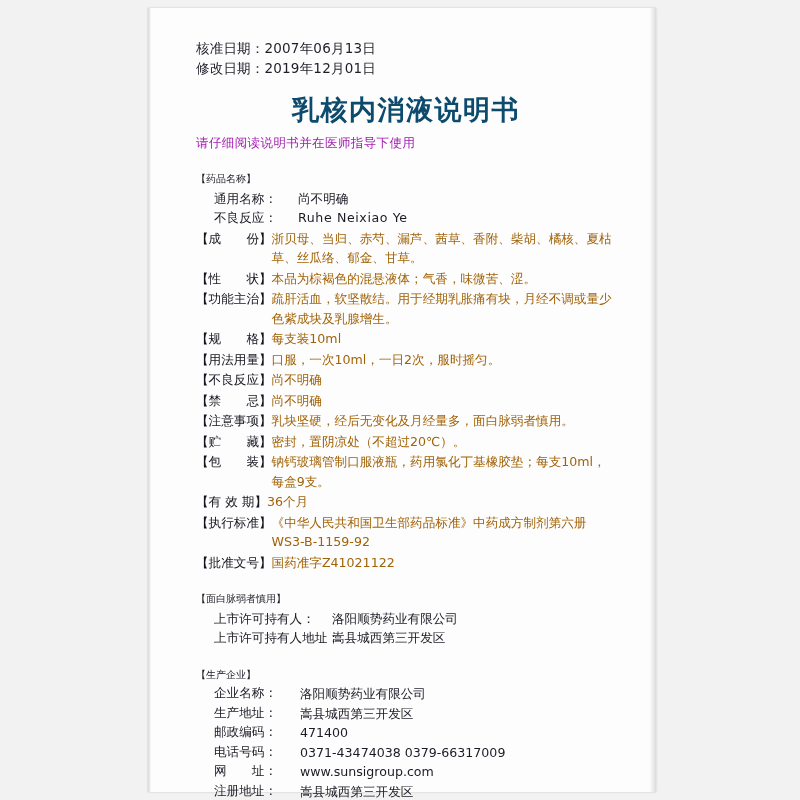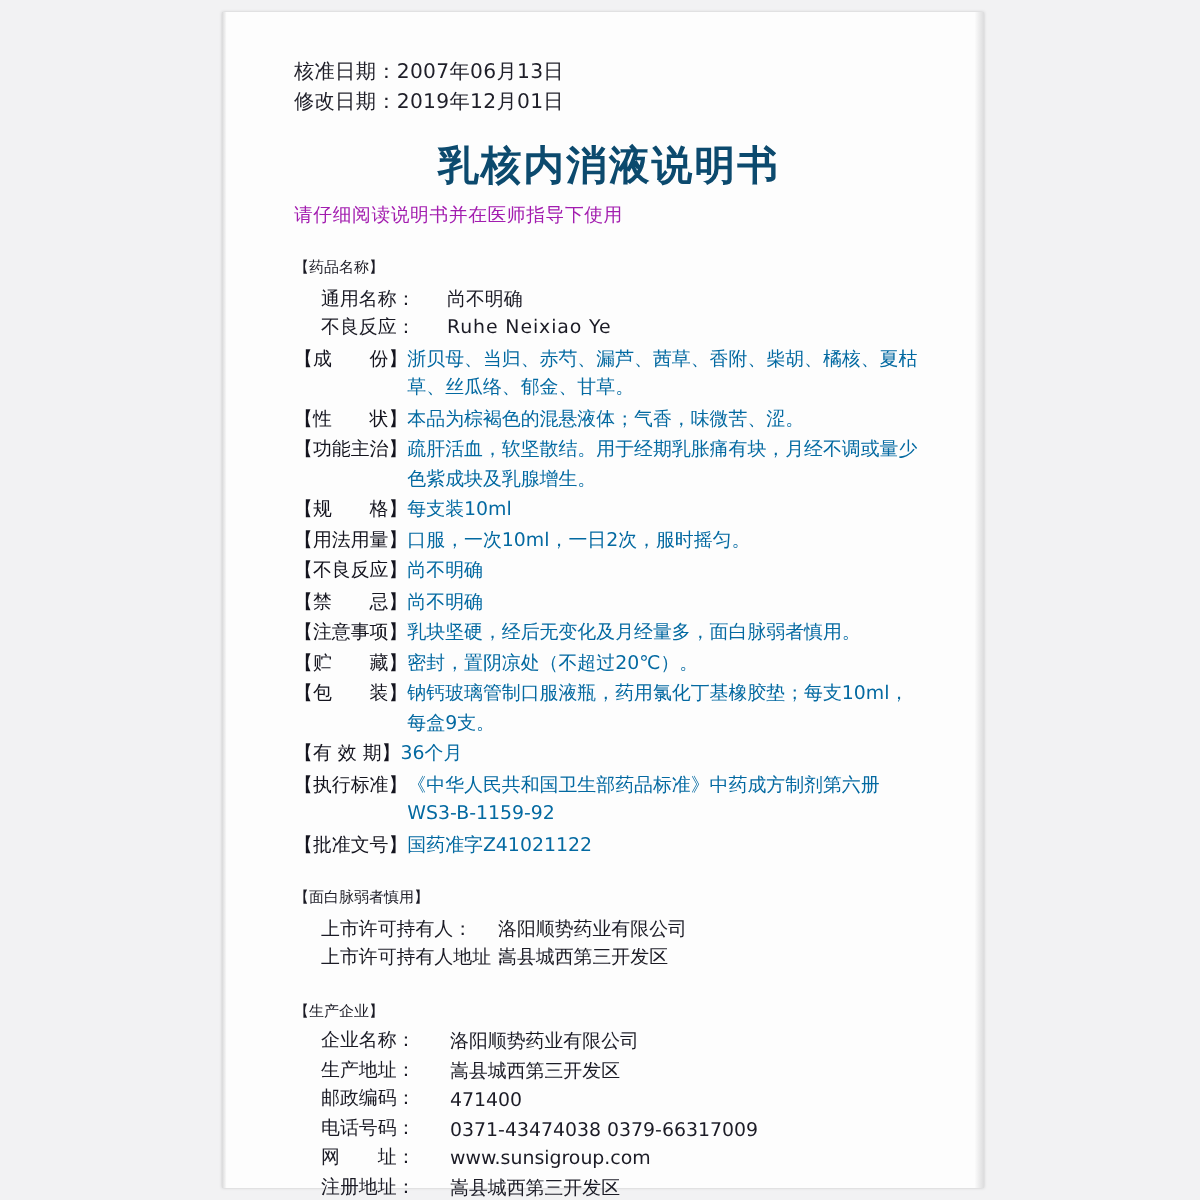--- a/index.html
+++ b/index.html
@@ -81,21 +81,21 @@
     margin-top: 1px;
   }
   .lbl {
     flex: 0 0 auto;
     white-space: nowrap;
     color: #14141e;
     text-align: right;
   }
   .val {
     flex: 1 1 auto;
-    color: #0369a1;
+    color: #a16207;
   }
   .indent-row {
     font-size: 12.6px;
     line-height: 19.5px;
     padding-left: 18px;
     display: flex;
     align-items: flex-start;
   }
   .indent-row .k {
     flex: 0 0 auto;

